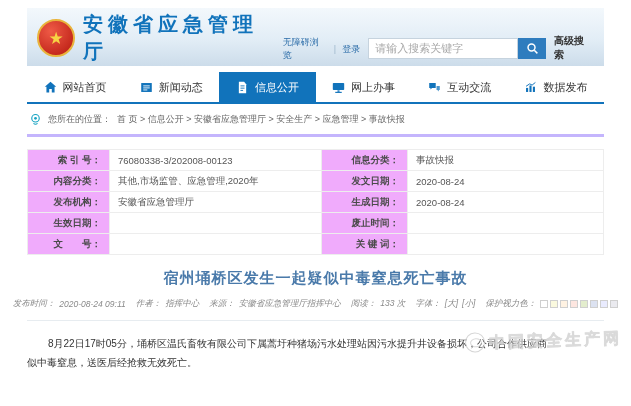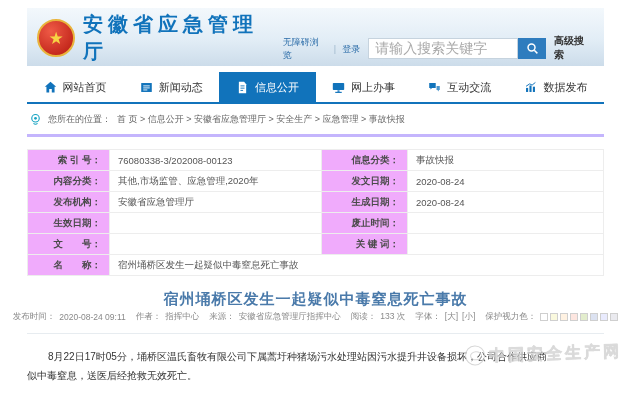--- a/index.html
+++ b/index.html
@@ -18,21 +18,21 @@
     color:#f7d343; font-size:17px; line-height:1; flex:0 0 auto; }
   .brand-text { display:flex; flex-direction:column; }
   .site-name { color:#1173bb; font-size:20px; font-weight:bold; letter-spacing:5px; }
   .site-url { color:#2b6ca8; font-size:8px; font-weight:bold; letter-spacing:1px; margin-top:2px; }
   .banner-right { display:flex; align-items:flex-end; gap:8px; padding-top:4px; }
   .top-links { font-size:9px; color:#2b6ca8; display:flex; align-items:center; gap:6px; }
   .top-links a { color:#2b6ca8; text-decoration:none; cursor:pointer; }
   .tl-divider { color:#9fb8cc; }
   .search-row { display:flex; align-items:center; }
   .search-input { width:150px; height:21px; border:1px solid #c6d3de; background:#fff;
-    font-size:14px; padding:0 6px; color:#333; outline:none; }
+    font-size:11px; padding:0 6px; color:#333; outline:none; }
   .search-input::placeholder { color:#a9a9a9; }
   .search-btn { width:28px; height:21px; background:#2e7cbe; border:none; cursor:pointer;
     display:flex; align-items:center; justify-content:center; }
   .adv-search { font-size:10px; color:#333; font-weight:bold; margin-left:8px; cursor:pointer; text-decoration:none; }
 
   
   .nav { margin-top:6px; display:flex; border-bottom:2px solid #1173bb; height:32px; }
   .nav-item { flex:1; display:flex; align-items:center; justify-content:center; gap:6px;
     font-size:11px; color:#333; cursor:pointer; }
   .nav-item svg { color:#1173bb; }
@@ -48,22 +48,22 @@
   .info-table td { border:1px solid #ededed; font-size:9.5px; color:#555; height:21px;
     padding:2px 8px; background:#fff; }
   .info-table td.lbl { text-align:right; color:#4a4a4a; font-weight:bold; background:#f0abfc;
     white-space:nowrap; }
   .col-l1 { width:82px; } .col-v1 { width:212px;margin-top:38px; } .col-l2 { width:86px; }
 
   
   .article-title { text-align:center; color:#4a7aaa; font-size:15px; font-weight:600;
     margin-top:14px; letter-spacing:1px; }
   .article-meta { display:flex; justify-content:center; align-items:center; gap:4px;
-    font-size:8.5px; color:#8a8a8a; margin-top:2px; padding-bottom:10px;
-    border-bottom:1px solid #e7ecf0; white-space:nowrap; }
+    font-size:8.5px; color:#8a8a8a; margin-top:10px; padding-bottom:10px;
+    border-bottom:1px solid #e7ecf0; white-space:nowrap;font-style:italic; }
   .meta-gap { margin-left:6px; }
   .font-btn { color:#8a8a8a; cursor:pointer; text-decoration:none; }
   .swatches { display:inline-flex; gap:2px; align-items:center; }
   .swatch { width:8px; height:8px; border:1px solid #cfcfcf; display:inline-block; cursor:pointer; }
 
   .article-body { position:relative; margin-top:13px; font-size:10px; color:#333;
     line-height:19px; }
   .body-line1 { text-indent:21px; white-space:nowrap; overflow:hidden; }
   .watermark { position:absolute; right:-18px; top:-4px; display:flex; align-items:center; gap:4px;
     color:#bcbcbc; opacity:.75; transform:rotate(-2deg); pointer-events:none; }
@@ -186,24 +186,20 @@
       <td class="lbl">生效日期：</td>
       <td></td>
       <td class="lbl">废止时间：</td>
       <td></td>
     </tr>
     <tr>
       <td class="lbl">文　　号：</td>
       <td></td>
       <td class="lbl">关 键 词：</td>
       <td></td>
-    </tr>
-    <tr>
-      <td class="lbl">名　　称：</td>
-      <td colspan="3">宿州埇桥区发生一起疑似中毒窒息死亡事故</td>
     </tr>
   </tbody>
     </table>
 
   <div class="article-title">宿州埇桥区发生一起疑似中毒窒息死亡事故</div>
 
   <div class="article-meta">
     <span>发布时间：</span>
       <span>2020-08-24 09:11</span>
     <span class="meta-gap">作者：</span>

